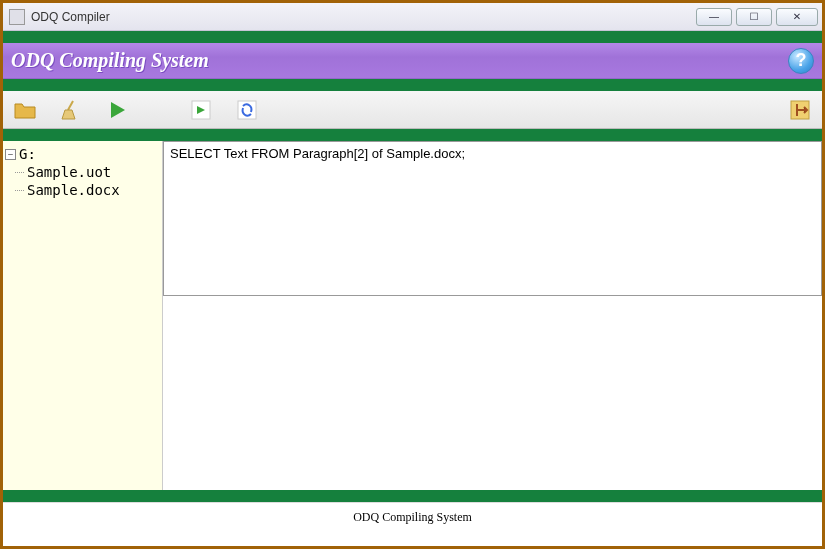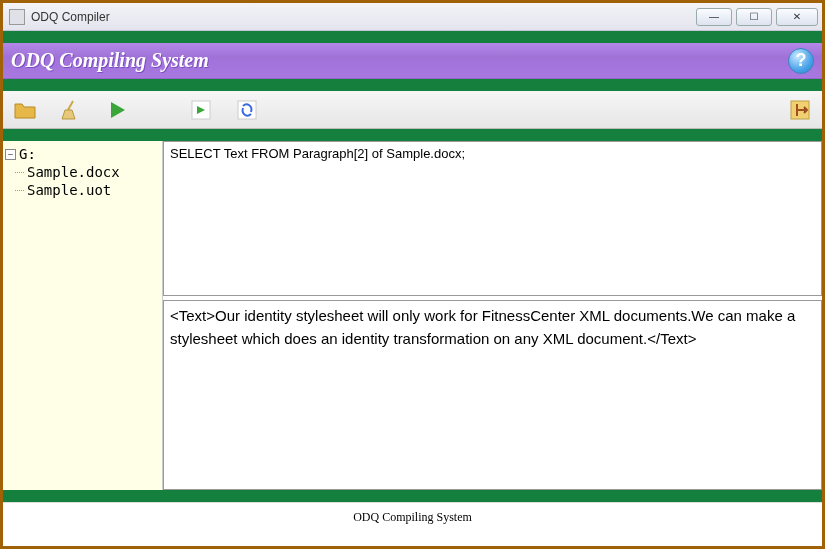--- a/index.html
+++ b/index.html
@@ -217,34 +217,31 @@
     </div>
   </div>
 
   <div class="content">
     <div class="tree-pane">
       <div class="tree-row">
         <span class="tree-toggle">−</span>
         <span>G:</span>
       </div>
       <div class="tree-row tree-child">
+        <span>Sample.uot</span>
+      </div>
+      <div class="tree-row tree-child">
         <span>Sample.docx</span>
-      </div>
-      <div class="tree-row tree-child">
-        <span>Sample.uot</span>
       </div>
     </div>
 
     <div class="right-panes">
       <div class="query-box">
         <span>SELECT Text FROM Paragraph[2] of Sample.docx;</span>
       </div>
-      <div class="output-box">
-        <span>&lt;Text&gt;Our identity stylesheet will only work for FitnessCenter XML documents.We can make a stylesheet which does an identity transformation on any XML document.&lt;/Text&gt;</span>
-      </div>
     </div>
   </div>
 
   <div class="footer">
     <div>ODQ Compiling System</div>
   </div>
 
 </div>
 
 </body></html>

